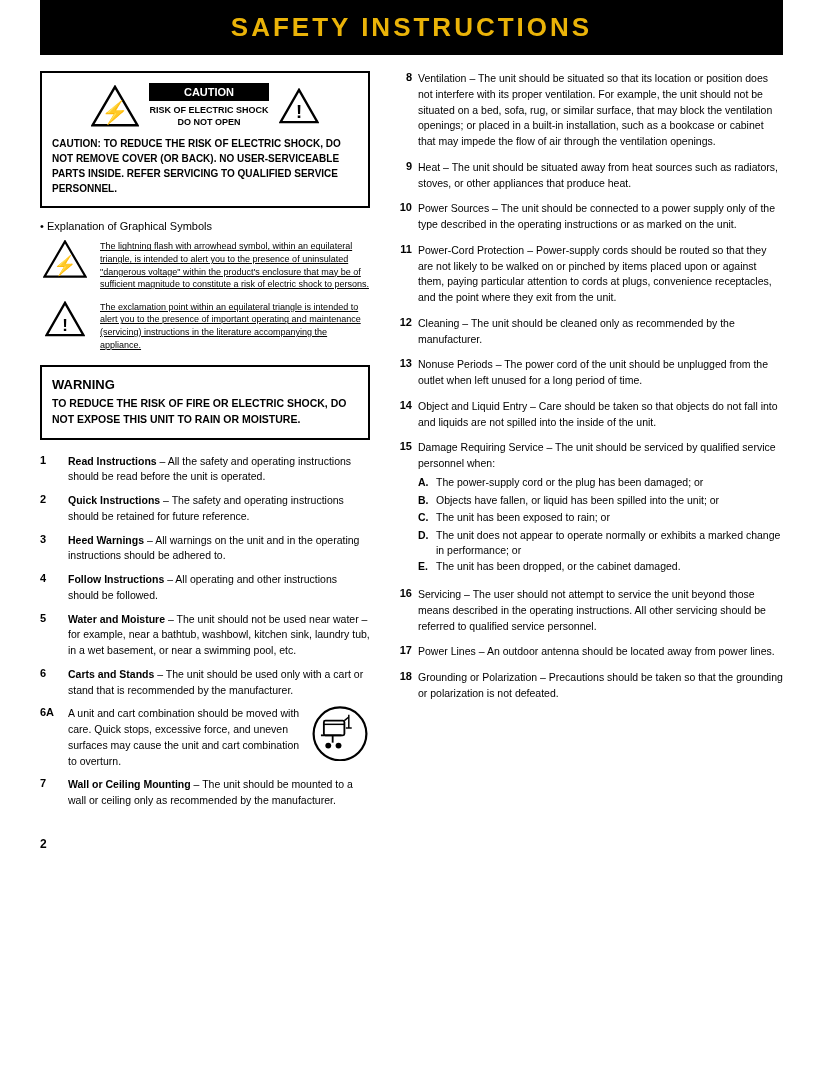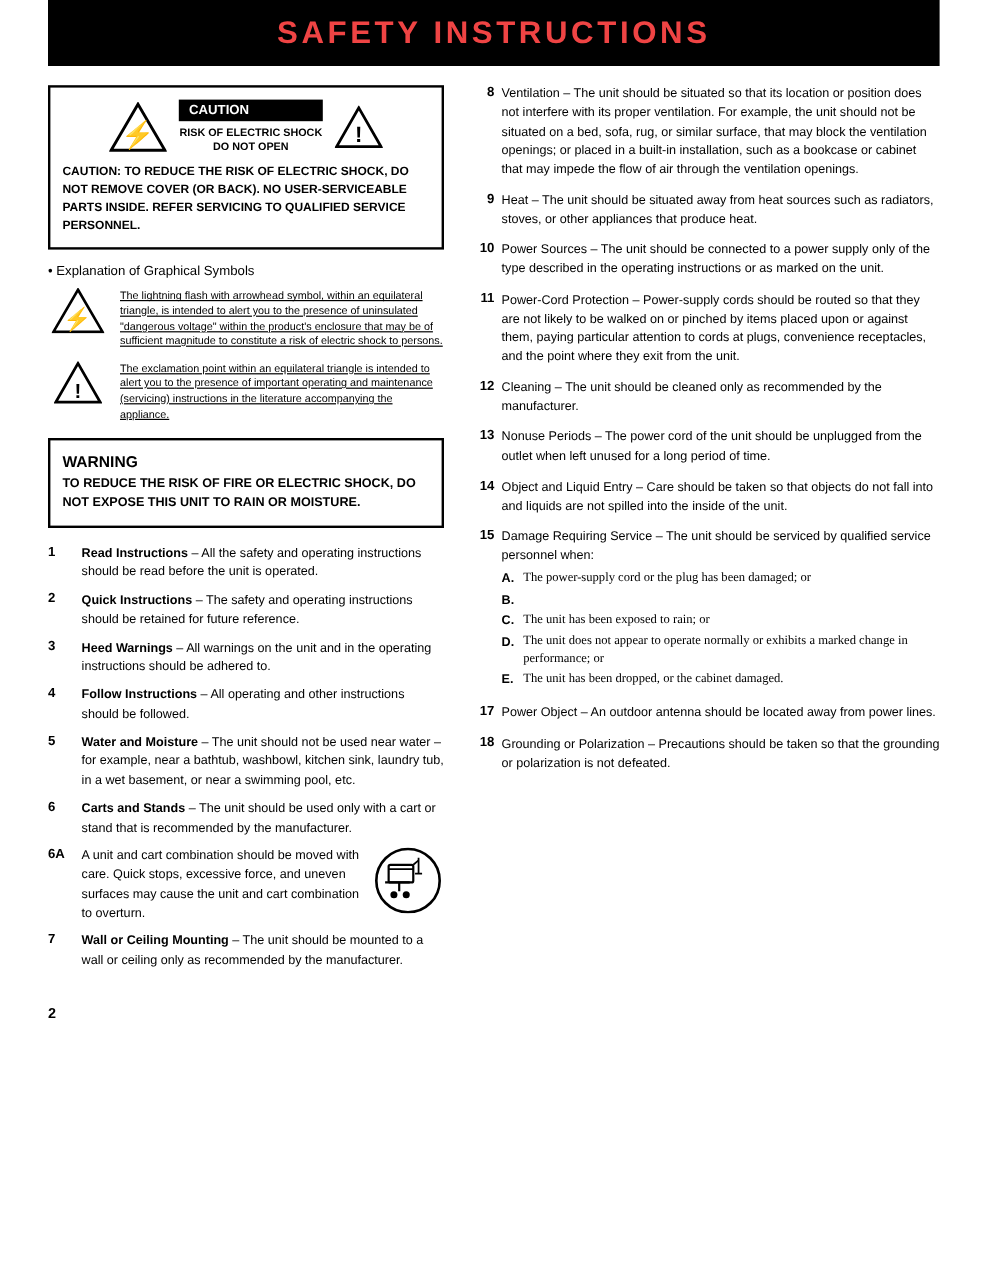--- a/index.html
+++ b/index.html
@@ -25,21 +25,21 @@
       background: #000;
       color: #fff;
       text-align: center;
       padding: 12px 0;
       margin-bottom: 16px;
       letter-spacing: 2px;
     }
     .header h1 {
       font-size: 26px;
       font-weight: bold;
-      color: #ef4444;
+      color: #eab308;
       letter-spacing: 3px;
     }
 
     
     .content {
       display: flex;
       gap: 20px;
     }
     .left-col {
       width: 330px;
@@ -60,21 +60,21 @@
       align-items: center;
       justify-content: center;
       gap: 10px;
       margin-bottom: 8px;
     }
     .caution-label-box {
       background: #000;
       color: #fff;
       font-weight: bold;
       font-size: 11px;
-      text-align: left;
+      text-align: center;
       padding: 3px 8px;
       margin-bottom: 4px;
     }
     .caution-middle {
       text-align: center;
     }
     .caution-middle .sub-label {
       font-size: 9px;
       font-weight: bold;
       line-height: 1.3;
@@ -210,21 +210,20 @@
       margin-bottom: 2px;
     }
     .sub-label-char {
       font-weight: bold;
       min-width: 14px;
       font-size: 10.5px;
     }
     .sub-text {
       font-size: 10.5px;
       line-height: 1.4;
-      font-family: Liberation Serif, serif;
     }
 
     
     .page-num {
       margin-top: 20px;
       font-size: 12px;
       font-weight: bold;
     }
   </style>
 </head>
@@ -372,38 +371,43 @@
           </li>
           <li class="right-item">
             <span class="right-num">15</span>
             <div class="right-text"><strong>Damage Requiring Service</strong> – The unit should be serviced by qualified service personnel when:<ul class="sub-list">
                 <li class="sub-item">
                   <span class="sub-label-char">A.</span>
                   <span class="sub-text">The power-supply cord or the plug has been damaged; or</span>
                 </li>
                 <li class="sub-item">
                   <span class="sub-label-char">B.</span>
+                  <span class="sub-text">Objects have fallen, or liquid has been spilled into the unit; or</span>
                 </li>
                 <li class="sub-item">
                   <span class="sub-label-char">C.</span>
                   <span class="sub-text">The unit has been exposed to rain; or</span>
                 </li>
                 <li class="sub-item">
                   <span class="sub-label-char">D.</span>
                   <span class="sub-text">The unit does not appear to operate normally or exhibits a marked change in performance; or</span>
                 </li>
                 <li class="sub-item">
                   <span class="sub-label-char">E.</span>
                   <span class="sub-text">The unit has been dropped, or the cabinet damaged.</span>
                 </li>
               </ul></div>
           </li>
           <li class="right-item">
+            <span class="right-num">16</span>
+            <div class="right-text"><strong>Servicing</strong> – The user should not attempt to service the unit beyond those means described in the operating instructions.  All other servicing should be referred to qualified service personnel.</div>
+          </li>
+          <li class="right-item">
             <span class="right-num">17</span>
-            <div class="right-text"><strong>Power Object</strong> – An outdoor antenna should be located away from power lines.</div>
+            <div class="right-text"><strong>Power Lines</strong> – An outdoor antenna should be located away from power lines.</div>
           </li>
           <li class="right-item">
             <span class="right-num">18</span>
             <div class="right-text"><strong>Grounding or Polarization</strong> – Precautions should be taken so that the grounding or polarization is not defeated.</div>
           </li>
         </ul>
     </div>
 
   </div>
 

